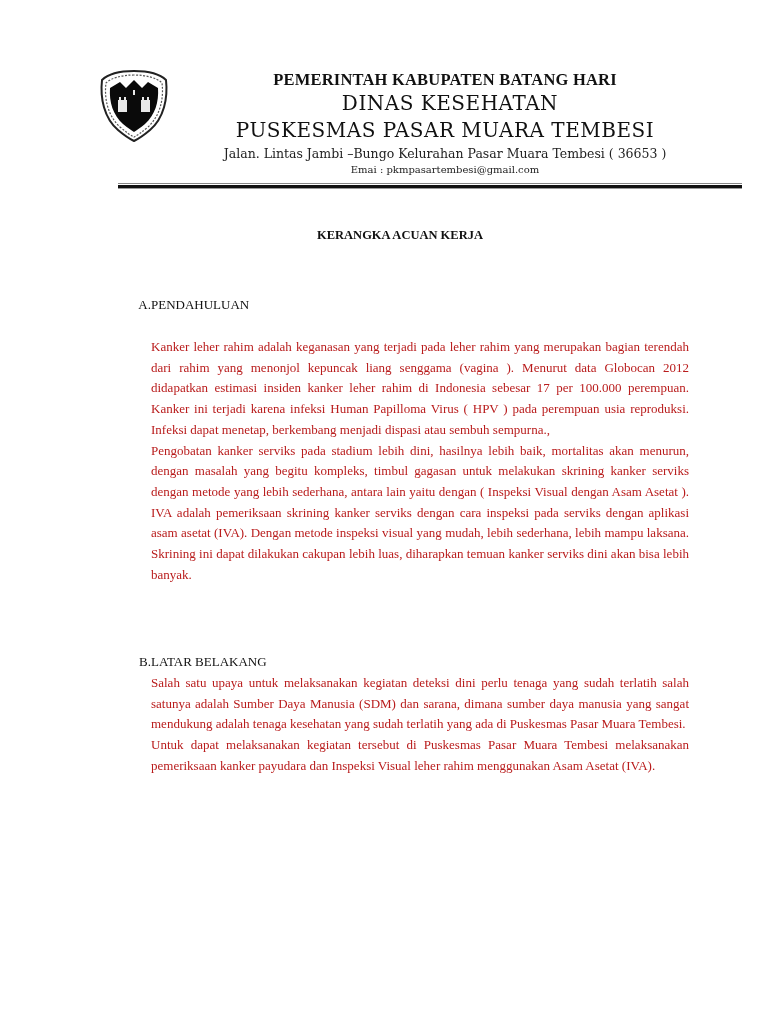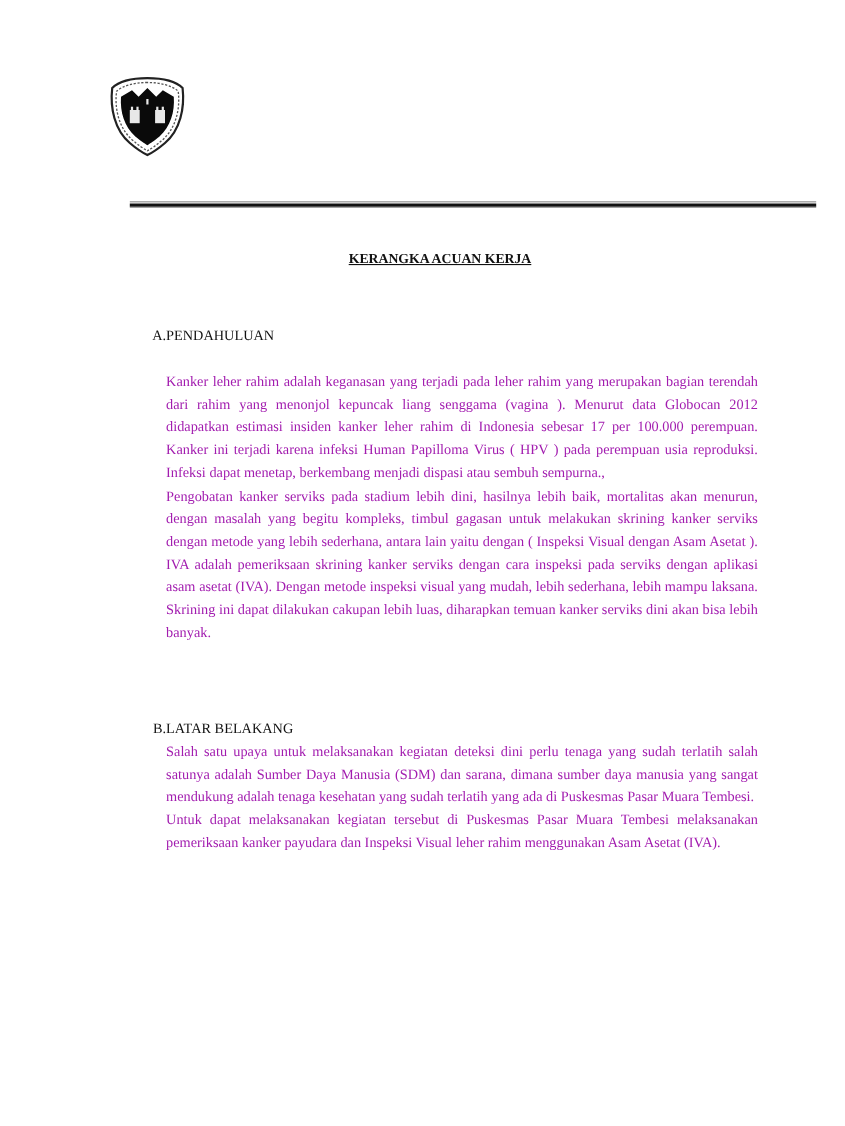--- a/index.html
+++ b/index.html
@@ -13,28 +13,28 @@
     .kop .l2 { font-family: "DejaVu Serif", serif; font-size: 20px; line-height: 26px; letter-spacing: 0.5px; margin-left: 10px; }
     .kop .l3 { font-family: "DejaVu Serif", serif; font-size: 20px; line-height: 26px; letter-spacing: 0.5px; margin-top: 1px; }
     .kop .l4 { font-family: "DejaVu Serif", serif; font-size: 12.5px; line-height: 18px; margin-top: 2px; color: #222; }
     .kop .l5 { font-family: "DejaVu Serif", serif; font-size: 10px; line-height: 13px; color: #222; }
 
     .rule { position: absolute; left: 118px; top: 183px; width: 624px; }
     .rule .thin { height: 1px; background: #888; }
     .rule .thick { height: 3px; background: #111; margin-top: 1px; }
     .rule .thin2 { height: 1px; background: #999; }
 
-    .title1, .title2 { position: absolute; left: 110px; width: 580px; text-align: center; font-family: "Liberation Serif", serif; font-weight: bold; font-size: 12.5px; text-decoration: underline; }
+    .title1, .title2 { position: absolute; left: 110px; width: 580px; text-align: center; font-family: "Liberation Serif", serif; font-weight: bold; font-size: 12.5px; }
     .title1 { top: 228px; }
     .title2 { top: 258px; }
 
     .section-head { position: absolute; font-family: "Liberation Serif", serif; font-size: 13px; text-align: right; }
     .section-head .num { display: inline-block; width: 22px; }
 
-    .para-block { position: absolute; left: 151px; width: 538px; font-family: "Liberation Serif", serif; font-size: 13px; line-height: 20.7px; color: #a21caf; }
+    .para-block { position: absolute; left: 151px; width: 538px; font-family: "Liberation Serif", serif; font-size: 13px; line-height: 20.7px; color: #b91c1c; }
     .para-block p { margin: 0; text-align: justify; text-align-last: left; }
   </style>
 </head>
 <body>
 
 <div class="page">
 
   <div class="logo">
     <svg width="72" height="76" viewBox="0 0 72 76">
       <path d="M36 3 C22 3 10 6 4 12 C2 30 6 50 20 62 C27 68 32 71 36 73 C40 71 45 68 52 62 C66 50 70 30 68 12 C62 6 50 3 36 3 Z" fill="#fff" stroke="#222" stroke-width="2"></path>
@@ -43,20 +43,27 @@
       <rect x="20" y="32" width="9" height="12" fill="#e8e8e8"></rect>
       <rect x="21" y="29" width="2" height="3" fill="#e8e8e8"></rect>
       <rect x="26" y="29" width="2" height="3" fill="#e8e8e8"></rect>
       <rect x="43" y="32" width="9" height="12" fill="#e8e8e8"></rect>
       <rect x="44" y="29" width="2" height="3" fill="#e8e8e8"></rect>
       <rect x="49" y="29" width="2" height="3" fill="#e8e8e8"></rect>
       <rect x="35" y="22" width="2" height="5" fill="#e8e8e8"></rect>
     </svg>
   </div>
 
+  <div class="kop">
+    <div class="l1">PEMERINTAH KABUPATEN BATANG HARI</div>
+    <div class="l2">DINAS KESEHATAN</div>
+    <div class="l3">PUSKESMAS PASAR MUARA TEMBESI</div>
+    <div class="l4">Jalan. Lintas Jambi –Bungo Kelurahan Pasar  Muara Tembesi ( 36653 )</div>
+    <div class="l5">Emai : pkmpasartembesi@gmail.com</div>
+  </div>
 
   <div class="rule">
     <div class="thin"></div>
     <div class="thick"></div>
     <div class="thin2"></div>
   </div>
 
   <div class="title1">KERANGKA ACUAN KERJA</div>
 
   <div class="section-head" style="left:129px; top:297px;">

